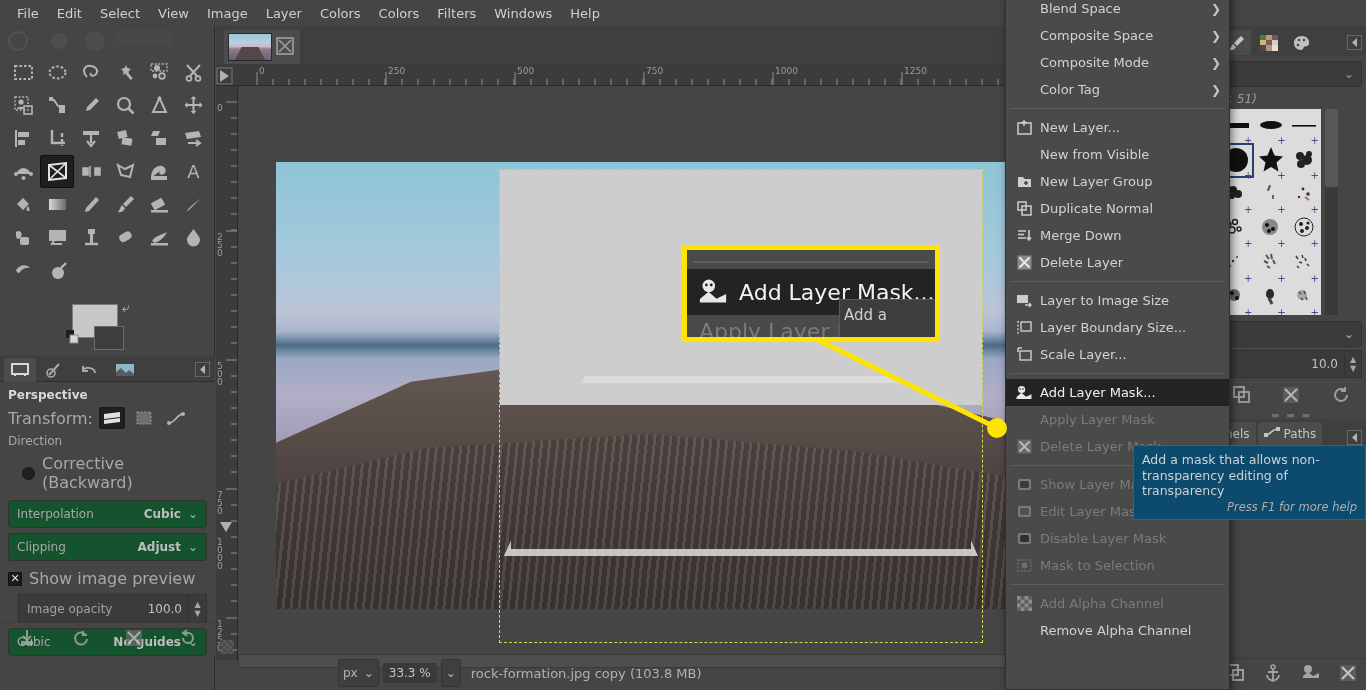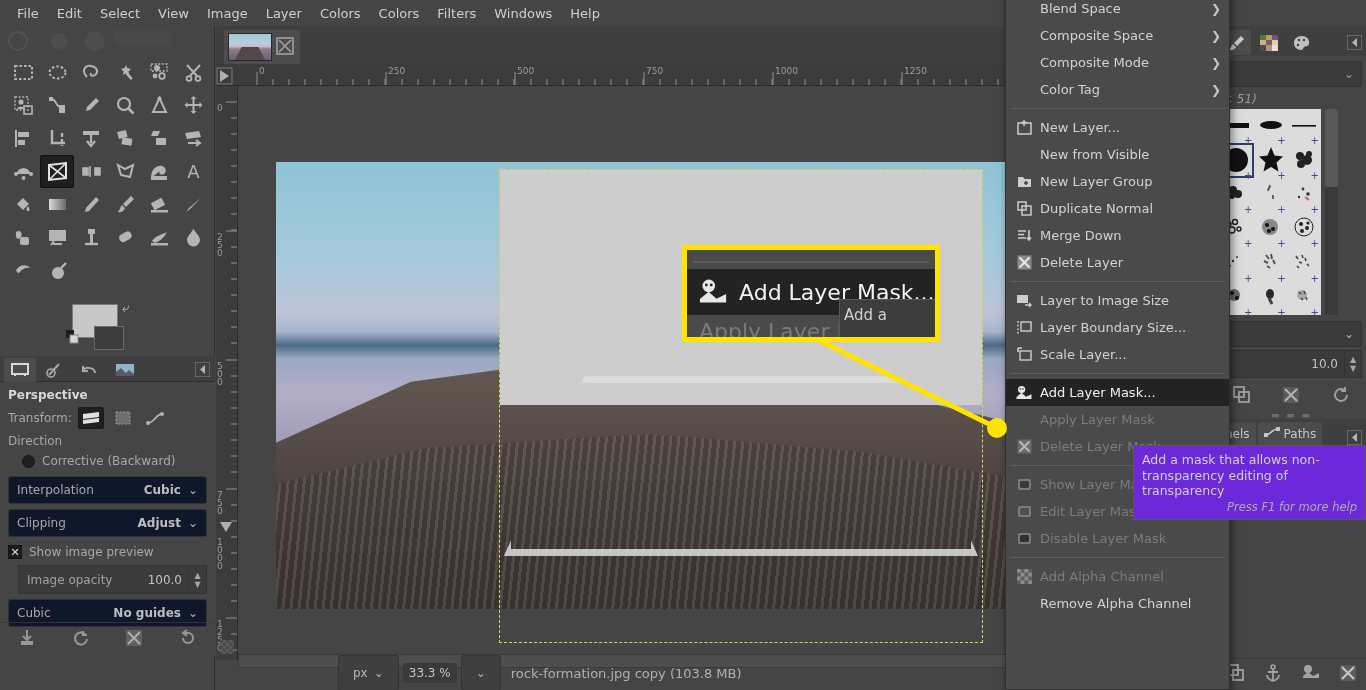--- a/index.html
+++ b/index.html
@@ -71,33 +71,33 @@
     border-bottom: 1px solid #2e2e2e;
   }
   .to-tab {
     width: 32px; height: 24px; display: flex; align-items: center;
     justify-content: center; border-radius: 2px 2px 0 0;
   }
   .to-tab.sel { background: #4c4c4c; }
   #to-menu-btn { margin-left: auto; width: 16px; height: 16px; }
   .to-title { padding: 6px 8px 3px 8px; font-weight: bold; color: #d8d8d8; font-size: 12px; }
   .to-row { display: flex; align-items: center; padding: 2px 8px; gap: 6px; }
-  .to-lab { color: #a8a8a8; font-size: 12px; }
+  .to-lab { color: #a8a8a8; font-size: 16px; }
   .xfbtn {
     width: 26px; height: 22px; border-radius: 3px;
     display: flex; align-items: center; justify-content: center;
   }
   .xfbtn.sel { background: #1f1f1f; box-shadow: inset 0 0 0 1px #1a1a1a; }
   .radio-row { display: flex; align-items: center; gap: 7px; padding: 3px 8px 3px 22px; }
   .radio { width: 13px; height: 13px; border-radius: 50%; background: #1f1f1f;
            border: 1px solid #151515; position: relative; flex: none; }
   .radio.on::after { content:''; position: absolute; left:3px; top:3px;
            width:5px; height:5px; border-radius:50%; background:#d6d6d6; }
   .combo {
-    margin: 5px 8px; height: 28px; background: #0f172a;
+    margin: 5px 8px; height: 28px; background: #14532d;
     border: 1px solid #323232; border-radius: 3px;
     display: flex; align-items: center; padding: 0 8px; color: #a8a8a8;
   }
   .combo .cval { margin-left: auto; color: #bdbdbd; font-weight: bold; }
   .combo .chev { margin-left: 7px; color: #b0b0b0; }
   .chk-row { display: flex; align-items: center; gap: 7px; padding: 3px 8px; }
   .chk {
     width: 14px; height: 14px; background: #1c1c1c; border: 1px solid #141414;
     color: #e0e0e0; font-size: 11px; display: flex; align-items: center;
     justify-content: center; line-height: 1; flex: none;
@@ -188,22 +188,22 @@
   #canvScrollX {
     position: absolute; left: 22px; bottom: 22px; width: 768px; height: 14px;
     background: #3a3a3a;
   }
   #canvScrollX .thumb { height: 100%; width: 100%; background: #4e4e4e; border: 1px solid #3a3a3a; }
   #statusbar {
     position: absolute; left: 0; bottom: 0; width: 790px; height: 34px;
     display: flex; align-items: center; padding-left: 122px; gap: 4px;
   }
   .sb-combo {
-    height: 36px; background: #3f3f3f; border: 1px solid #333; border-radius: 3px;
-    display: flex; align-items: center; padding: 0 14px; gap: 6px; color: #b5b5b5;
+    height: 28px; background: #3f3f3f; border: 1px solid #333; border-radius: 3px;
+    display: flex; align-items: center; padding: 0 4px; gap: 6px; color: #b5b5b5;
   }
   #zoomval { background: #3a3a3a; padding: 3px 6px; color: #c4c4c4; border-radius: 2px; }
   #sb-filename { color: #b0b0b0; font-size: 13px; margin-left: 6px; white-space: nowrap; }
   #quickmask {
     position: absolute; left: 4px; bottom: 36px; width: 14px; height: 14px;
     background: repeating-conic-gradient(#5a5a5a 0% 25%, #4a4a4a 0% 50%) 0 0/6px 6px;
   }
 
   
   #rightdock {
@@ -290,21 +290,21 @@
   .lm-item.sel { background: #232323; color: #f0f0f0; }
   .lm-ic { width: 16px; height: 16px; flex: none; display:flex; align-items:center; justify-content:center; }
   .lm-ic svg { fill: #cdcdcd; }
   .lm-item.dim .lm-ic svg { fill: #757575; }
   .lm-arrow { margin-left: auto; color: #c5c5c5; font-size: 12px; }
   .lm-sep { height: 1px; background: #5d5d5d; margin: 5px 4px; }
 
   
   #tooltip {
     position: absolute; left: 1133px; top: 445px; width: 233px; height: 75px;
-    background: #6d28d9; border: 1px solid #585858; z-index: 60;
+    background: #0c4a6e; border: 1px solid #585858; z-index: 60;
     padding: 6px 8px; color: #d0d0d0; font-size: 12.5px; line-height: 1.25;
   }
   #tt-hint { position: absolute; right: 8px; bottom: 5px; font-style: italic; color: #adadad; font-size: 11.5px; }
 
   
   #callout {
     position: absolute; left: 682px; top: 245px; width: 258px; height: 97px;
     border: 5px solid #ffe400; background: #4a4a4a; z-index: 70; overflow: hidden;
   }
   #co-sep { height: 2px; background: #5d5d5d; margin: 11px 6px 0 6px; }
@@ -1311,20 +1311,29 @@
     </div>
     <div class="lm-item dim">
       <span class="lm-ic">
         <svg width="15" height="15" viewBox="0 0 15 15">
             <rect x="1" y="2" width="13" height="11" rx="2" fill="#7a7a7a"></rect>
             <rect x="3" y="4" width="9" height="7" rx="1.5" fill="#303030"></rect>
           </svg>
       </span>
       <span>Disable Layer Mask</span>
     </div>
+    <div class="lm-item dim">
+      <span class="lm-ic">
+        <svg width="15" height="15" viewBox="0 0 15 15">
+            <rect x="1" y="2" width="13" height="11" fill="none" stroke="#6f6f6f" stroke-width="1.4" stroke-dasharray="2 1.6"></rect>
+            <circle cx="7.5" cy="7.5" r="3" fill="#6f6f6f"></circle>
+          </svg>
+      </span>
+      <span>Mask to Selection</span>
+    </div>
 
     <div class="lm-sep"></div>
 
     <div class="lm-item dim">
       <span class="lm-ic">
         <svg width="15" height="15" viewBox="0 0 15 15">
             <rect x="0" y="0" width="15" height="15" fill="#5f5f5f"></rect>
             <g fill="#8c8c8c">
               <rect x="0" y="0" width="3.75" height="3.75"></rect>
               <rect x="7.5" y="0" width="3.75" height="3.75"></rect>

